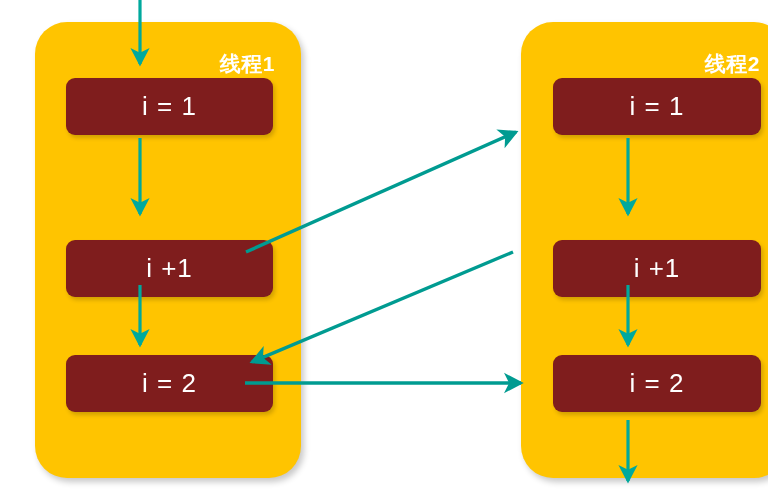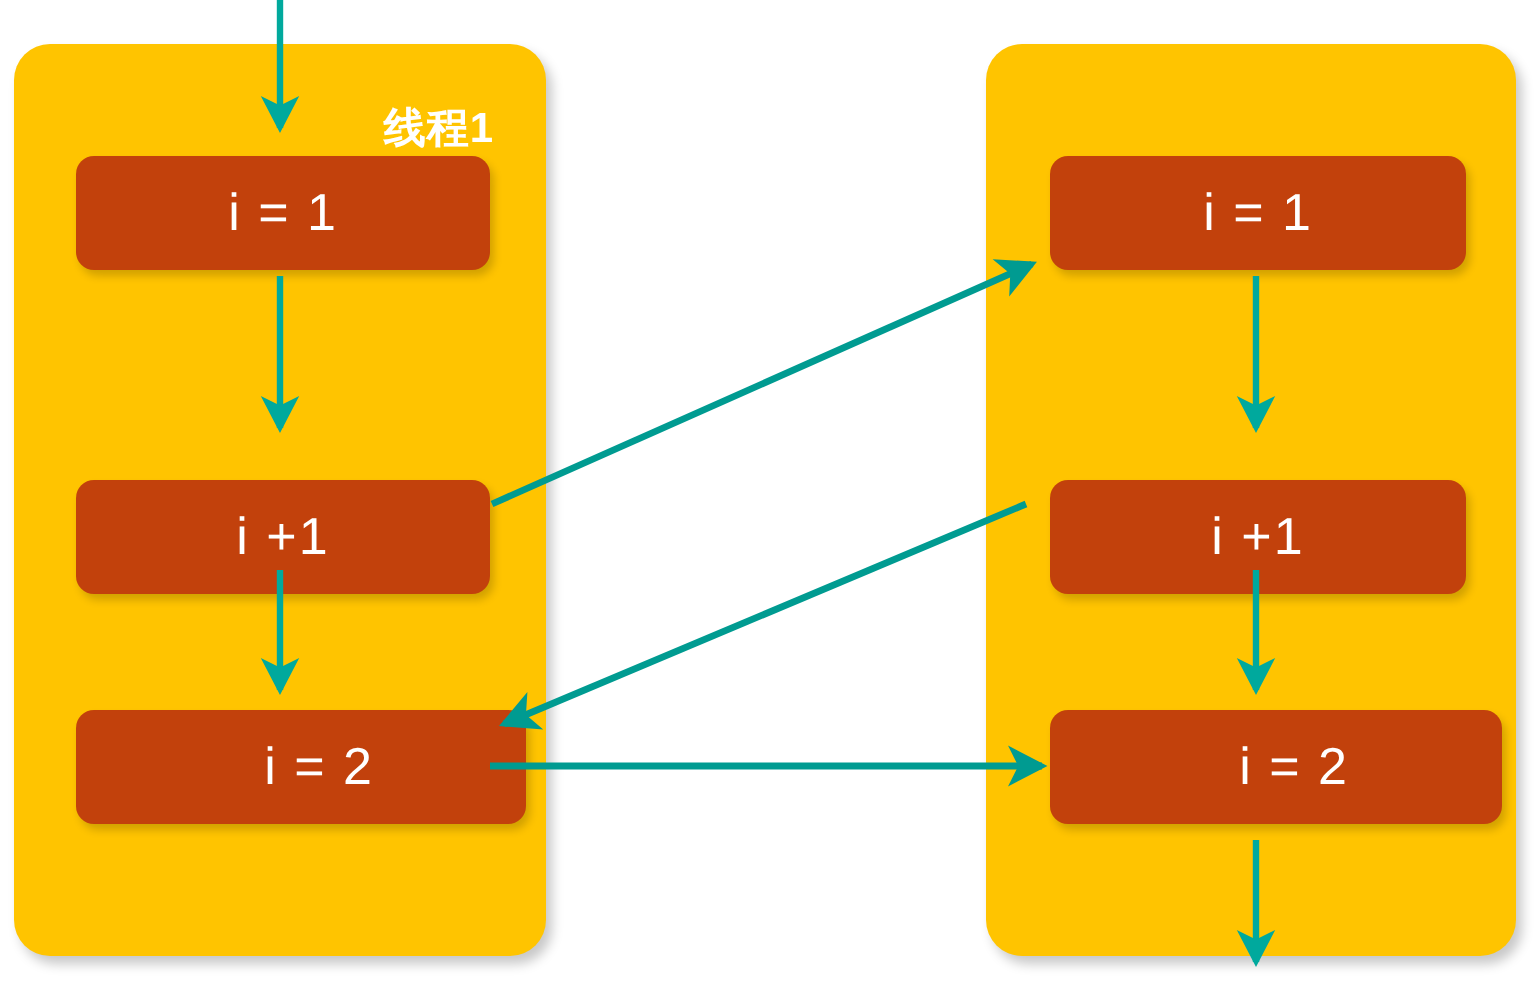--- a/index.html
+++ b/index.html
@@ -11,57 +11,58 @@
     position: relative;
     width: 768px;
     height: 494px;
     background: #ffffff;
     overflow: hidden;
     font-family: "Liberation Sans", "DejaVu Sans", sans-serif;
   }
   .thread-panel {
     position: absolute;
     background: #FFC400;
-    border-radius: 18px;
+    border-radius: 32px;
     box-shadow: 3px 4px 6px rgba(0,0,0,0.22);
+    margin-left: 28px;
   }
   #panel-left  { left: 7px;   top: 22px; width: 266px; height: 456px; }
   #panel-right { left: 493px; top: 22px; width: 265px; height: 456px; }
 
   .thread-title {
     position: absolute;
     top: 28px;
     right: 26px;
     color: #ffffff;
     font-size: 21px;
     font-weight: bold;
     letter-spacing: 0.5px;
     white-space: nowrap;
   }
 
   .step-box {
     position: absolute;
-    background: #c2410c;
+    background: #7f1d1d;
     border-radius: 9px;
     color: #ffffff;
     font-size: 26px;
     display: flex;
     align-items: center;
     justify-content: center;
     box-shadow: 2px 3px 4px rgba(0,0,0,0.18);
     letter-spacing: 1px;
   }
   
   .col-left .step-box  { left: 31px; width: 207px; height: 57px; }
   
   .col-right .step-box { left: 32px; width: 208px; height: 57px; }
 
   .row-1 { top: 56px; }
   .row-2 { top: 218px; }
-  .row-3 { top: 333px; padding-left: 18px; }
+  .row-3 { top: 333px; }
 
   svg.overlay {
     position: absolute;
     left: 0;
     top: 0;
     width: 768px;
     height: 494px;
     pointer-events: none;
     overflow: visible;
   }
@@ -82,20 +83,21 @@
 <div id="canvas">
 
   <div class="thread-panel col-left" id="panel-left">
     <div class="thread-title">线程1</div>
     <div class="step-box row-1">i = 1</div>
     <div class="step-box row-2">i +1</div>
     <div class="step-box row-3">i = 2</div>
   </div>
 
   <div class="thread-panel col-right" id="panel-right">
+    <div class="thread-title">线程2</div>
     <div class="step-box row-1">i = 1</div>
     <div class="step-box row-2">i +1</div>
     <div class="step-box row-3">i = 2</div>
   </div>
 
   <svg class="overlay" viewBox="0 0 768 494" xmlns="http://www.w3.org/2000/svg">
     <defs>
       <marker id="ah" markerWidth="7" markerHeight="7" refX="5.4" refY="3.5" orient="auto" markerUnits="strokeWidth">
         <path d="M0.4,0.5 L6.2,3.5 L0.4,6.5 L1.9,3.5 Z" fill="#009B91"></path>
       </marker>

